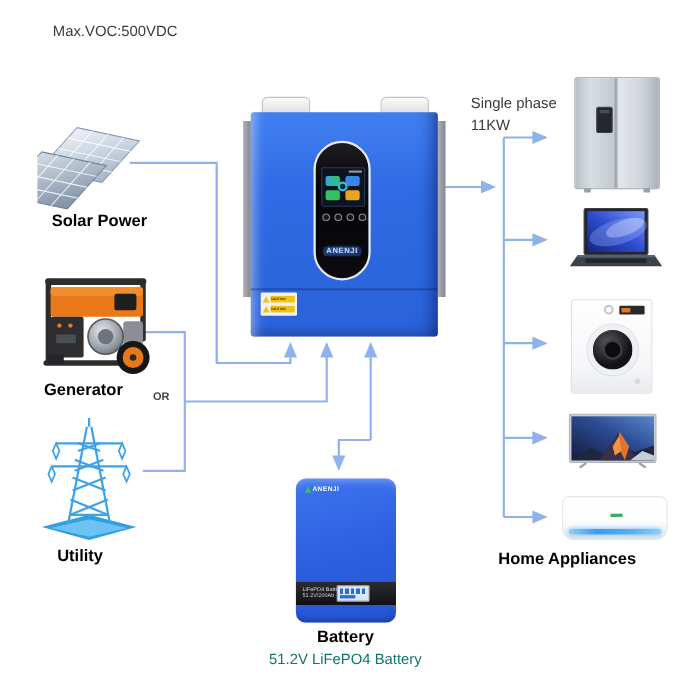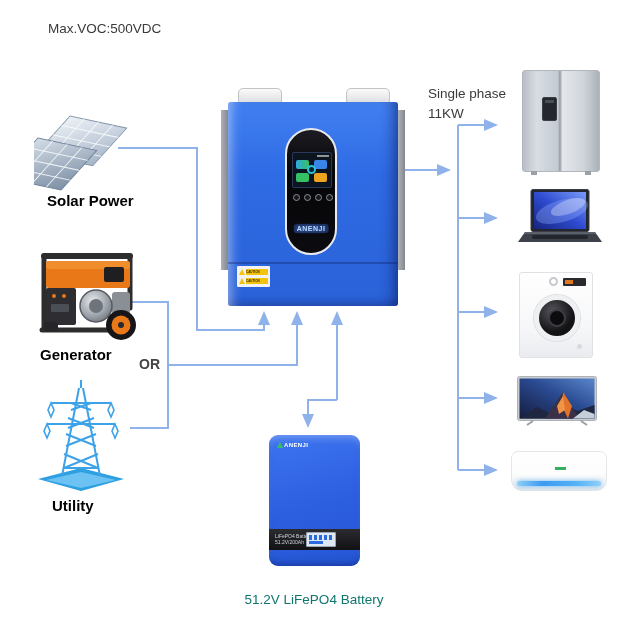--- a/index.html
+++ b/index.html
@@ -2,21 +2,21 @@
 <html><head>
 <meta charset="utf-8">
 <style>
   html,body{margin:0;padding:0;background:#fff;}
   .canvas{position:relative;width:624px;height:624px;background:#ffffff;
           font-family:"Liberation Sans",sans-serif;overflow:hidden;color:#2d2d2d;}
   .abs{position:absolute;}
   .spec-line{font-size:13.5px;line-height:22px;color:#3a3a3a;white-space:nowrap;}
   .note-line{font-size:13.5px;line-height:20px;color:#3a3a3a;white-space:nowrap;}
   .lbl{position:absolute;font-weight:bold;font-size:15px;color:#000000;white-space:nowrap;}
-  .lbl-or{position:absolute;font-weight:bold;font-size:14px;color:#444;}
+  .lbl-or{position:absolute;font-weight:bold;font-size:10px;color:#444;}
   .center{text-align:center;}
 
   
   .inverter{left:228px;top:88px;width:170px;height:218px;z-index:2;}
   .inv-tab{position:absolute;top:0;width:42px;height:16px;
            background:linear-gradient(180deg,#fbfbfb,#d9dadc);
            border:1px solid #c2c3c6;border-radius:5px 5px 2px 2px;}
   .inv-flange{position:absolute;top:22px;width:7px;height:160px;
               background:linear-gradient(90deg,#aeb2b8,#84888e);}
   .inv-body{position:absolute;left:0;top:14px;width:170px;height:204px;border-radius:3px;
@@ -247,20 +247,21 @@
       <div class="strip-text">
         <div>LiFePO4 Battery</div>
         <div>51.2V/200Ah</div>
       </div>
       <div class="strip-lcd">
         <div class="strip-px"></div>
         <div class="strip-px2"></div>
       </div>
     </div>
   </div>
+  <div class="lbl center" style="left:264px;top:571px;width:100px;z-index:2;">Battery</div>
   <div class="abs center" style="left:224px;top:592px;width:180px;font-size:13.5px;color:#0f766e;z-index:2;">51.2V LiFePO4 Battery</div>
 
   <div class="abs fridge" style="z-index:2;">
     <div class="fr-disp"></div>
     <div class="fr-foot" style="left:8px;"></div>
     <div class="fr-foot" style="right:8px;"></div>
   </div>
 
   <svg class="abs laptop" style="z-index:2;" viewBox="0 0 84 60">
     <defs>
@@ -304,14 +305,15 @@
     <polygon points="40,30 46,20 48,34 42,38" fill="#f09448"></polygon>
     <polygon points="56,42.5 67,34 77.5,38 77.5,42.5" fill="#c4cfda"></polygon>
     <path d="M16,45 L10,49 M64,45 L70,49" stroke="#9aa0a6" stroke-width="2"></path>
   </svg>
 
   <div class="abs ac" style="z-index:2;">
     <div class="ac-logo"></div>
     <div class="ac-strip"></div>
   </div>
 
+  <div class="lbl" style="left:453px;top:500px;z-index:2;">Home Appliances</div>
 
 </div>
 
 </body></html>

